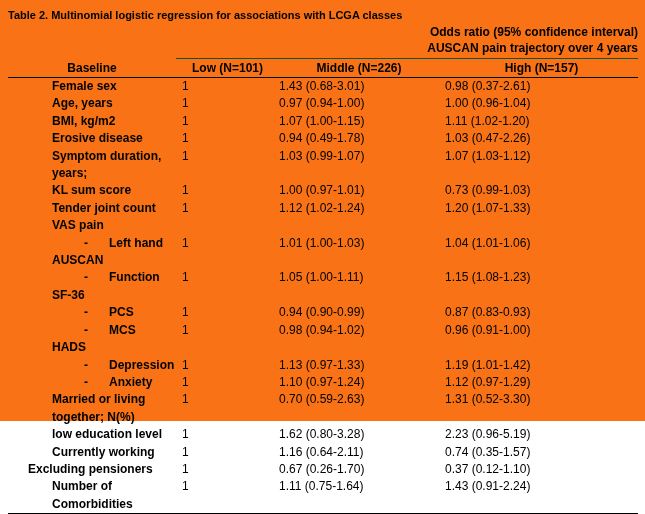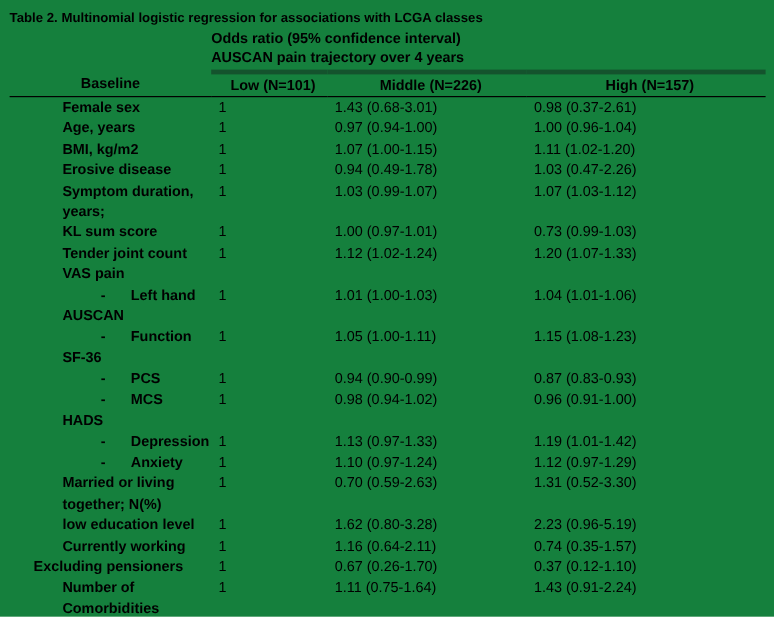--- a/index.html
+++ b/index.html
@@ -8,23 +8,23 @@
     background: #ffffff;
     width: 645px;
     height: 514px;
     font-family: "Liberation Sans", sans-serif;
     color: #000000;
     overflow: hidden;
   }
   .page {
     box-sizing: border-box;
     width: 645px;
-    height: 514px;
+    height: 421px;
     padding: 6px 7px 0 8px;
-    background: #15803d;
+    background: #f97316;
   }
   .caption {
     font-size: 11px;
     font-weight: bold;
     line-height: 14px;
     margin: 2px 0 3px 0;
   }
   table.results {
     border-collapse: collapse;
     table-layout: fixed;
@@ -39,23 +39,23 @@
     padding: 0;
     margin: 0;
     text-align: left;
     vertical-align: top;
     font-size: 12px;
     line-height: 17.4px;
     white-space: nowrap;
     overflow: visible;
   }
   .group-head {
-    text-align: left;
-    font-weight: bold;
-    border-bottom: 4px solid #14532d;
+    text-align: right;
+    font-weight: bold;
+    border-bottom: 1px solid #14532d;
     line-height: 15.5px;
     padding-bottom: 2px;
   }
   .group-head div { white-space: nowrap; }
   tr.col-head th {
     font-weight: bold;
     border-bottom: 1px solid #000;
     line-height: 17px;
     padding-top: 1px;
     text-align: center;

